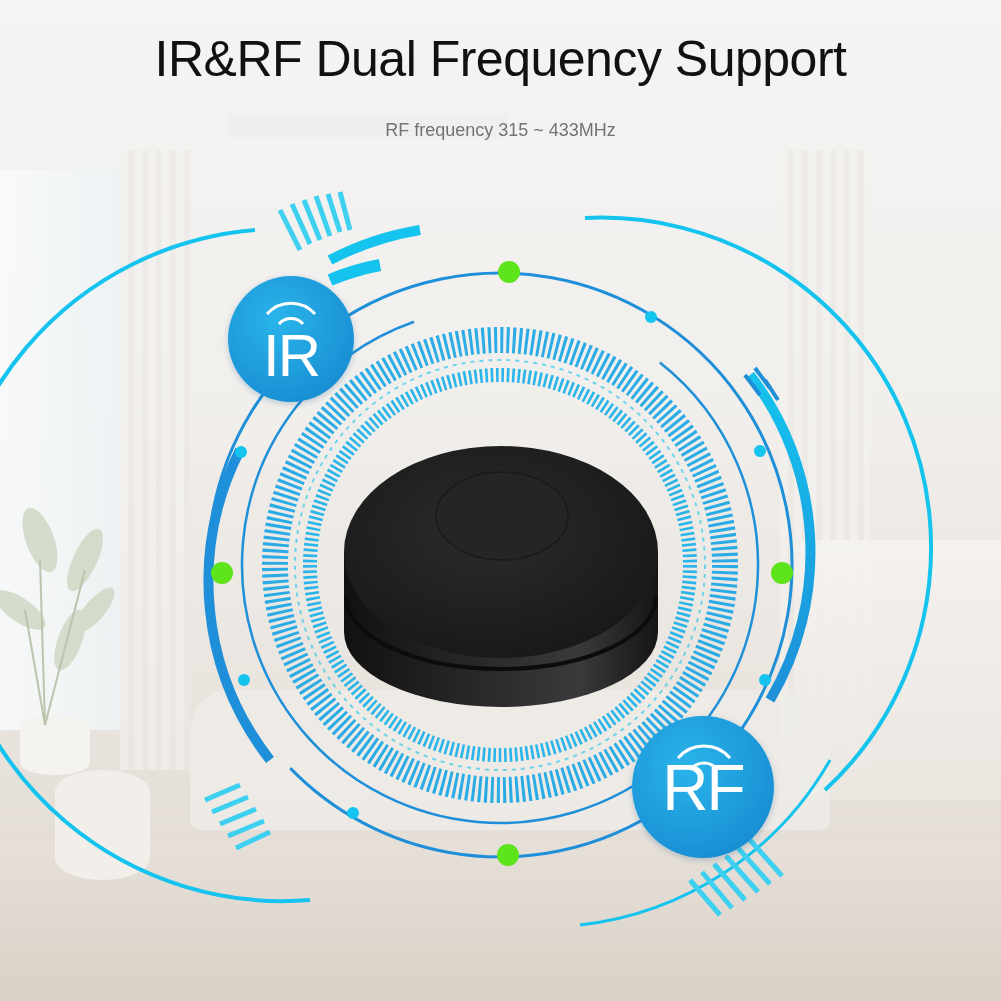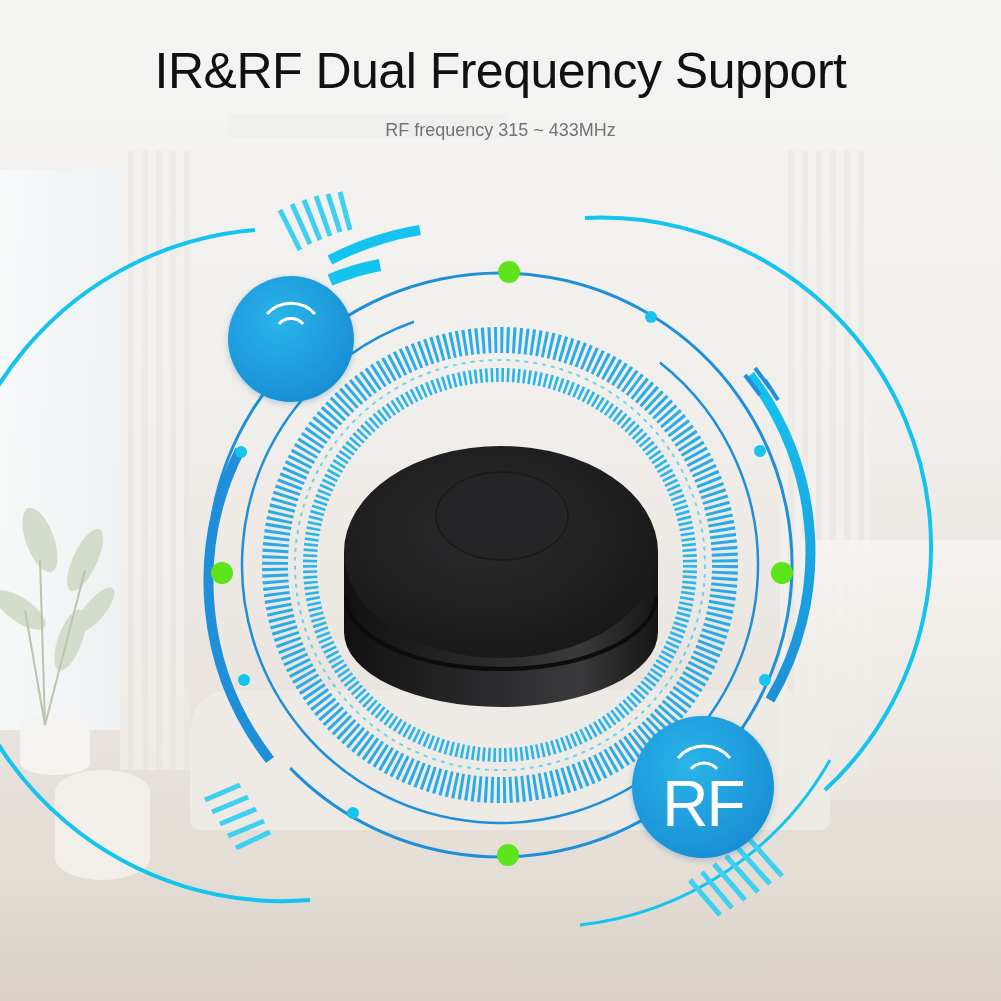--- a/index.html
+++ b/index.html
@@ -5,21 +5,21 @@
   html,body{margin:0;padding:0;}
   body{width:1001px;height:1001px;overflow:hidden;position:relative;font-family:"Liberation Sans",sans-serif;
     background:linear-gradient(180deg,#f4f4f3 0%,#f1efec 40%,#e9e4de 70%,#ded7cf 100%);}
   .bg-window-left{position:absolute;left:0;top:170px;width:120px;height:560px;background:linear-gradient(90deg,#f8fafb,#eef2f4);opacity:.9;}
   .bg-curtain{position:absolute;top:150px;width:70px;height:620px;background:repeating-linear-gradient(90deg,#f3f1ee 0 8px,#ebe8e4 8px 14px);opacity:.7;}
   .bg-floor{position:absolute;left:0;bottom:0;width:1001px;height:160px;background:linear-gradient(180deg,#e6e0d9,#d9d1c7);}
   .bg-sofa{position:absolute;left:190px;top:690px;width:640px;height:140px;border-radius:40px 40px 10px 10px;background:#efece8;opacity:.85;}
   .bg-stool{position:absolute;border-radius:50%/20%;background:#f2efeb;}
   .bg-plant{position:absolute;}
   .bg-kitchen{position:absolute;right:0;top:540px;width:200px;height:260px;background:linear-gradient(180deg,#f6f4f1,#ece7e1);opacity:.8;}
-  .title{position:absolute;top:30px;left:0;width:1001px;text-align:center;font-size:50px;color:#111;letter-spacing:-.5px;margin-top:12px;}
+  .title{position:absolute;top:30px;left:0;width:1001px;text-align:center;font-size:50px;color:#111;letter-spacing:-.5px;}
   .subtitle-bg{position:absolute;left:228px;top:114px;width:280px;height:24px;background:#ececec;opacity:.6;}
   .subtitle{position:absolute;top:120px;left:0;width:1001px;text-align:center;font-size:18px;color:#737373;}
   svg.rings{position:absolute;left:0;top:0;}
   .badge{position:absolute;width:126px;height:126px;border-radius:50%;
     background:radial-gradient(circle at 40% 35%,#2ab4ea,#1a92d6 70%,#157fc4);
     box-shadow:0 2px 6px rgba(0,80,140,.25);color:#fff;text-align:center;}
   .badge .lbl{position:absolute;left:0;width:100%;top:50px;font-size:60px;font-weight:300;letter-spacing:-2px;line-height:60px;}
   .badge svg{position:absolute;left:33px;top:16px;}
   .device{position:absolute;left:336px;top:432px;width:330px;height:280px;}
 </style>
@@ -122,28 +122,29 @@
       <circle cx="765" cy="680" r="6"></circle>
       <circle cx="353" cy="813" r="6"></circle>
   </g>
 </svg>
 
 <div class="badge" style="left:228px;top:276px">
   <svg width="60" height="40" viewBox="0 0 60 40">
     <path d="M6 22 A 32 32 0 0 1 54 22" fill="none" stroke="#fff" stroke-width="3"></path>
     <path d="M18 32 A 16 16 0 0 1 42 32" fill="none" stroke="#fff" stroke-width="3"></path>
   </svg>
+  <div class="lbl">IR</div>
 </div>
 
 <div class="badge" style="left:632px;top:716px;width:142px;height:142px">
   <svg width="64" height="40" viewBox="0 0 64 40" style="left:40px;top:20px">
     <path d="M6 22 A 34 34 0 0 1 58 22" fill="none" stroke="#fff" stroke-width="3"></path>
     <path d="M19 33 A 17 17 0 0 1 45 33" fill="none" stroke="#fff" stroke-width="3"></path>
   </svg>
-  <div class="lbl" style="top:58px;font-size:64px">RF</div>
+  <div class="lbl" style="top:42px;font-size:64px">RF</div>
 </div>
 
 <svg class="device" viewBox="0 0 330 280">
   <defs>
     <linearGradient id="side" x1="0" y1="0" x2="1" y2="0">
       <stop offset="0" stop-color="#111"></stop>
         <stop offset=".45" stop-color="#2a2a2c"></stop>
         <stop offset=".75" stop-color="#3a3a3c"></stop>
         <stop offset="1" stop-color="#151515"></stop>
     </linearGradient>

